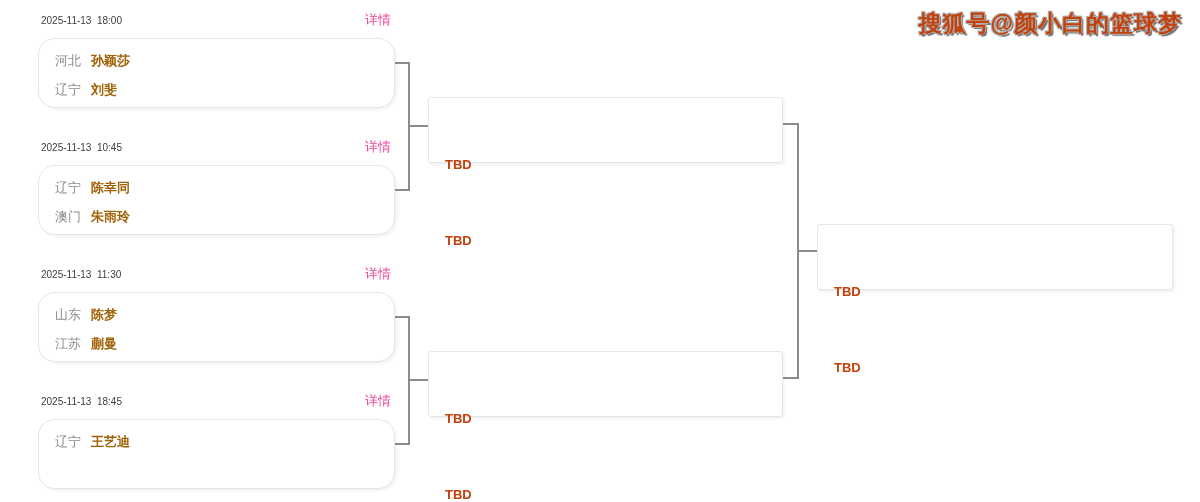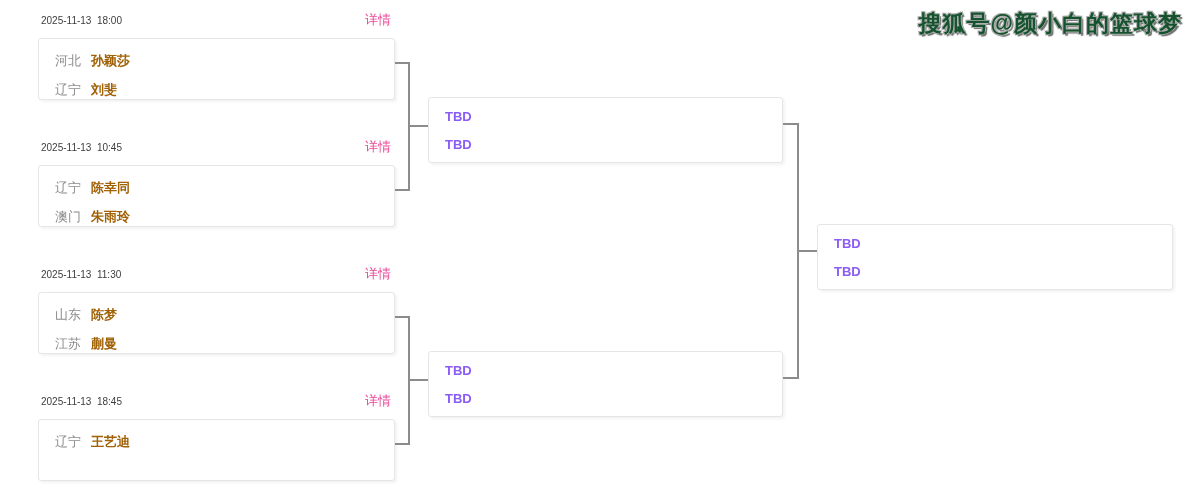--- a/index.html
+++ b/index.html
@@ -12,34 +12,34 @@
   .unit-head{
     display:flex;justify-content:space-between;align-items:center;
     height:20px;padding:0 4px 0 3px;margin-bottom:8px;
   }
   .mdate{font-size:10px;color:#3c3c3c;white-space:pre;}
   .details{font-size:13px;color:#ec4899;cursor:pointer;text-decoration:none;}
   .card{
     position:absolute;background:#fff;border:1px solid #e6e6e6;border-radius:3px;
     box-shadow:2px 2px 3px rgba(0,0,0,0.05);box-sizing:border-box;
   }
-  .r1card{position:relative;width:357px;height:62px;padding:7px 16px 0 16px;}
+  .r1card{position:relative;width:357px;height:70px;padding:7px 16px 0 16px;border-radius:17px;}
   .prow{height:29px;line-height:29px;font-size:13px;display:flex;align-items:center;}
   .region{color:#8c8c8c;margin-right:10px;}
   .pname{color:#a16207;font-weight:bold;}
   .tbdcard{width:355px;height:66px;padding:5px 16px 0 16px;}
-  .trow{height:28px;line-height:28px;font-size:13px;font-weight:bold;color:#8b5cf6;}
+  .trow{height:28px;line-height:28px;font-size:13px;font-weight:bold;color:#c2410c;margin-top:48px;}
   
   .cline{position:absolute;background:#8c8c8c;}
   .h{height:2px;}
   .v{width:2px;}
   
   .watermark{
     position:absolute;top:8px;right:18px;font-size:23px;font-weight:bold;
-    color:#14532d;letter-spacing:1px;white-space:nowrap;
+    color:#c2410c;letter-spacing:1px;white-space:nowrap;
     text-shadow:-1px -1px 0 #b0b0b0,1px -1px 0 #b0b0b0,-1px 1px 0 #b0b0b0,2px 2px 1px #6e6e6e;
   }
 </style>
 </head>
 <body>
 
 <div class="stage">
 
   <div class="watermark">搜狐号@颜小白的篮球梦</div>
 

